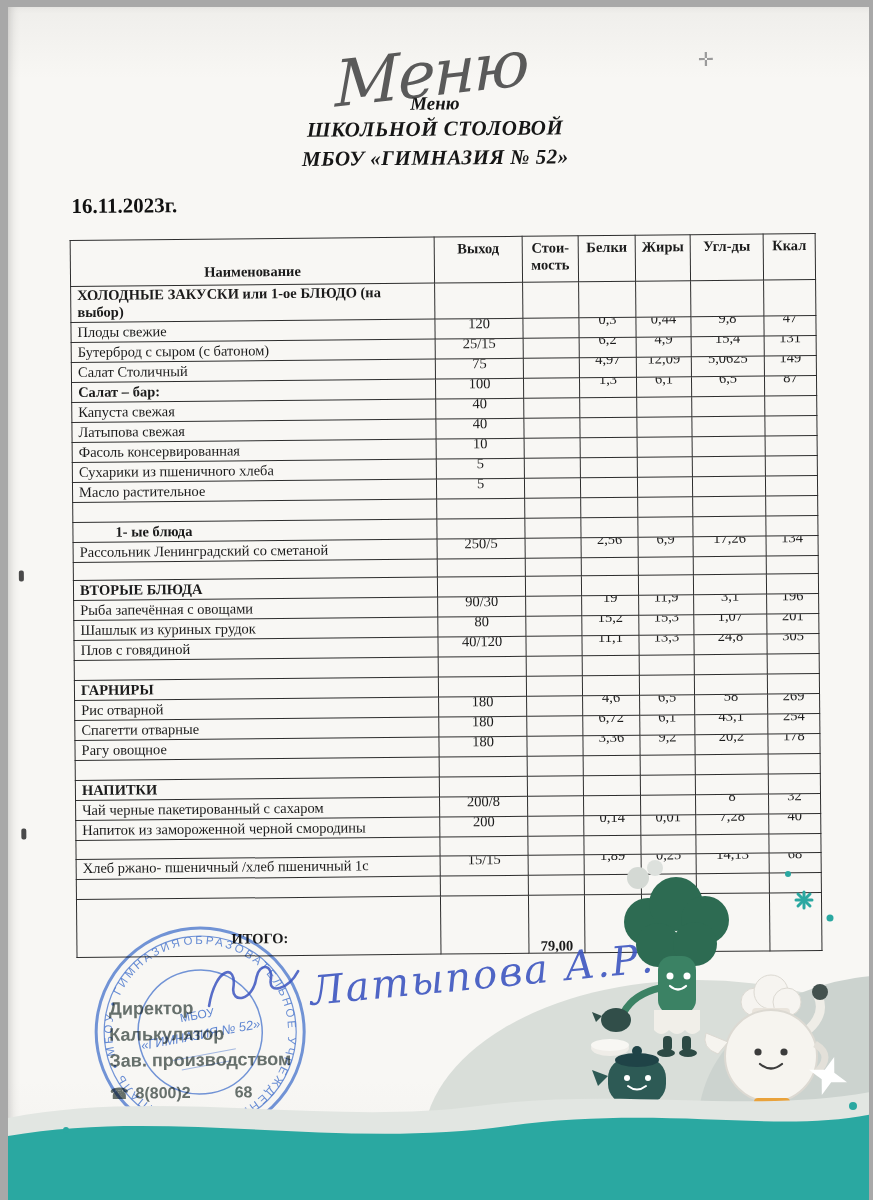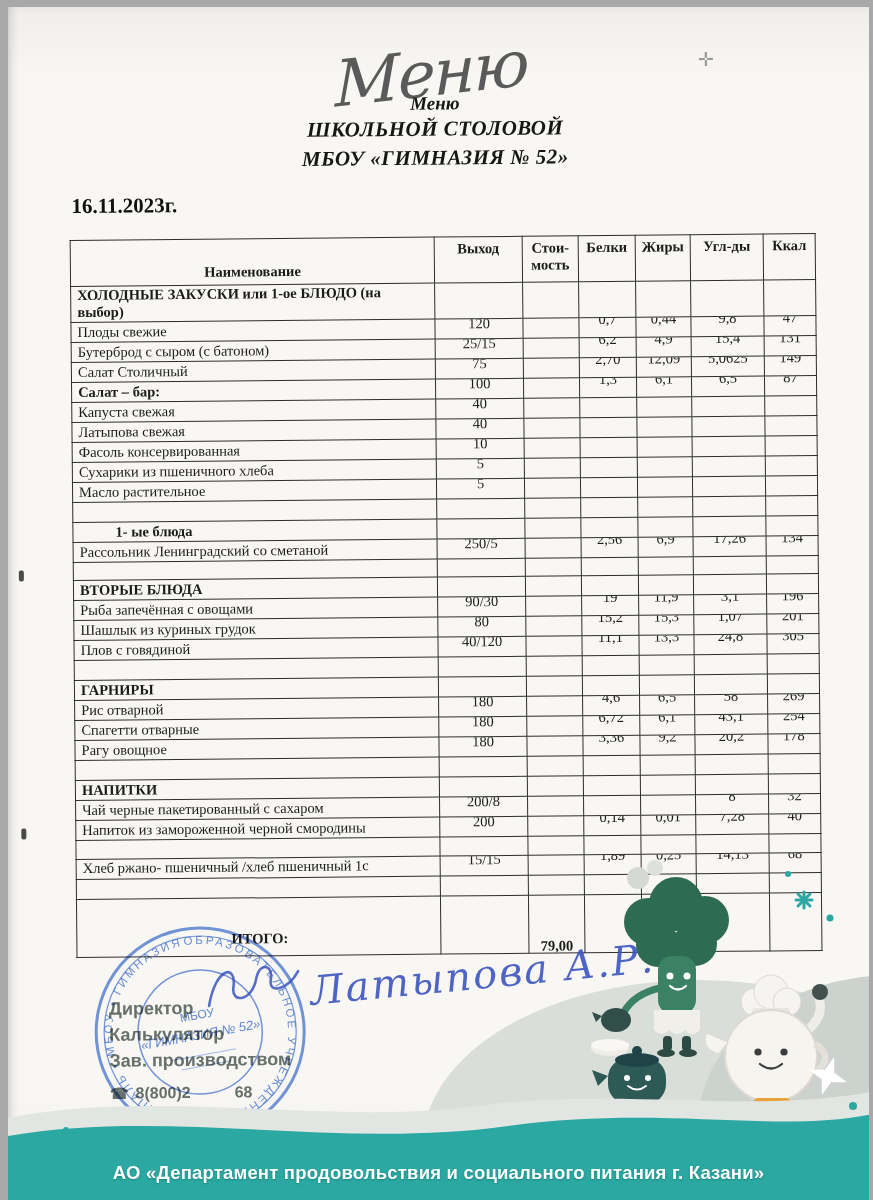--- a/index.html
+++ b/index.html
@@ -127,39 +127,39 @@
             <td class="num c-val"><span></span></td>
             <td class="num c-val"><span></span></td>
             <td class="num c-val"><span></span></td>
             <td class="num c-val"><span></span></td>
             <td class="num c-val"><span></span></td>
           </tr>
           <tr class="item">
             <td class="c-name"><span>Плоды свежие</span></td>
             <td class="num c-out"><span>120</span></td>
             <td class="num c-val"><span></span></td>
-            <td class="num c-val"><span>0,7</span></td>
+            <td class="num c-val"><span>0,3</span></td>
             <td class="num c-val"><span>0,44</span></td>
             <td class="num c-val"><span>9,8</span></td>
             <td class="num c-val"><span>47</span></td>
           </tr>
           <tr class="item">
             <td class="c-name"><span>Бутерброд с сыром (с батоном)</span></td>
             <td class="num c-out"><span>25/15</span></td>
             <td class="num c-val"><span></span></td>
             <td class="num c-val"><span>6,2</span></td>
             <td class="num c-val"><span>4,9</span></td>
             <td class="num c-val"><span>15,4</span></td>
             <td class="num c-val"><span>131</span></td>
           </tr>
           <tr class="item">
             <td class="c-name"><span>Салат Столичный</span></td>
             <td class="num c-out"><span>75</span></td>
             <td class="num c-val"><span></span></td>
-            <td class="num c-val"><span>2,70</span></td>
+            <td class="num c-val"><span>4,97</span></td>
             <td class="num c-val"><span>12,09</span></td>
             <td class="num c-val"><span>5,0625</span></td>
             <td class="num c-val"><span>149</span></td>
           </tr>
           <tr class="item-bold">
             <td class="c-name"><span>Салат – бар:</span></td>
             <td class="num c-out"><span>100</span></td>
             <td class="num c-val"><span></span></td>
             <td class="num c-val"><span>1,3</span></td>
             <td class="num c-val"><span>6,1</span></td>
@@ -519,15 +519,14 @@
     </g>
 
     <path d="M820,196 l5,15 15,5 -15,5 -5,15 -5,-15 -15,-5 15,-5 z" fill="#ffffff" transform="rotate(18 820 216)"></path>
 
     <path d="M0,258 C150,228 320,266 470,246 C620,226 745,256 873,230 L873,340 L0,340 Z" fill="#e2e6e2"></path>
     <path d="M0,276 C160,248 330,290 500,266 C660,244 775,276 873,252 L873,340 L0,340 Z" fill="#2aa8a1"></path>
     <circle cx="845" cy="246" r="4" fill="#2aa8a1"></circle>
     <circle cx="58" cy="270" r="3" fill="#2aa8a1"></circle>
   </svg>
 
-  <div class="banner-text">АО «Департамент продовольствия и социального питания г. Казани»</div>
 
 </div>
 
 </body></html>

